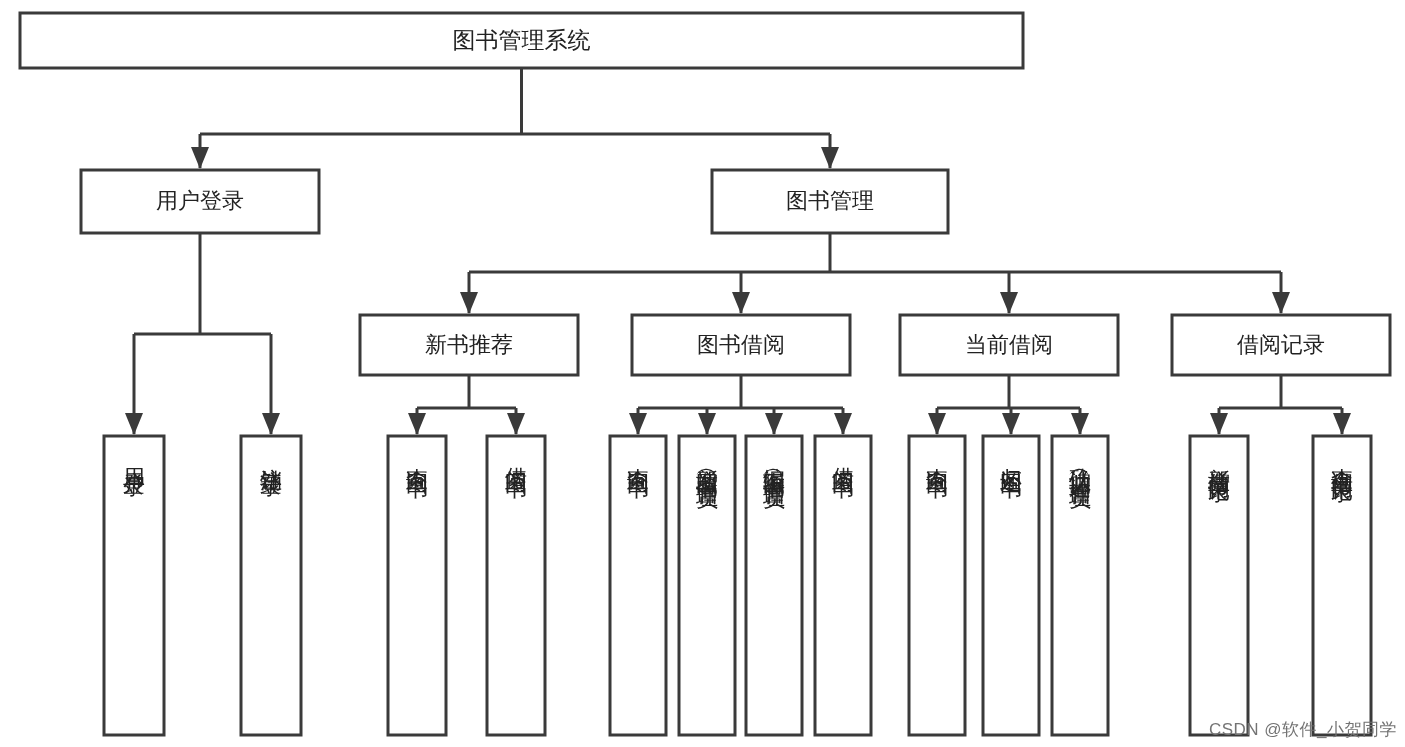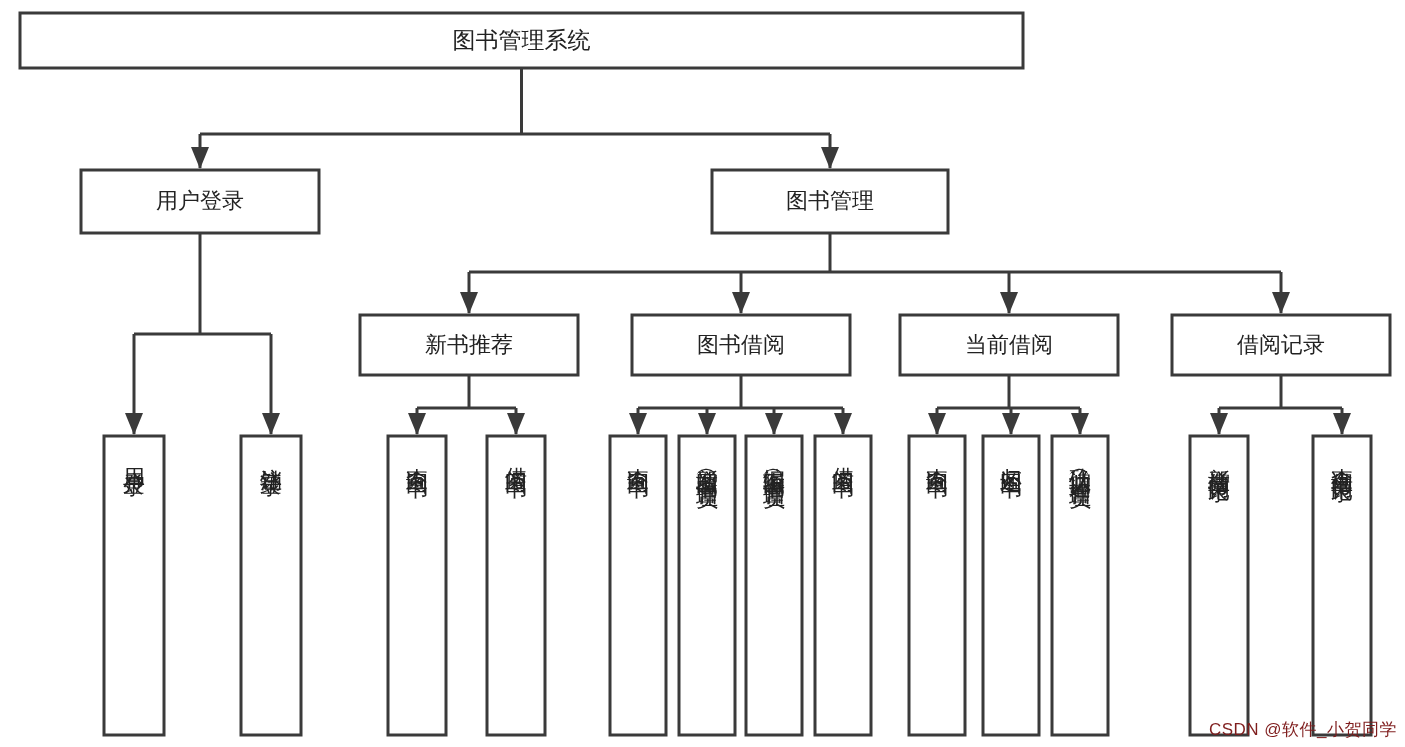--- a/index.html
+++ b/index.html
@@ -64,21 +64,21 @@
     color: #222222;
     letter-spacing: 3px;
     white-space: nowrap;
   }
   .watermark {
     position: absolute;
     right: 8px;
     bottom: 6px;
     font-family: "Liberation Sans", "DejaVu Sans", sans-serif;
     font-size: 17px;
-    color: #7f1d1d;
+    color: #737373;
     letter-spacing: 0.5px;
     user-select: none;
   }
 </style>
 </head>
 <body>
 
 <div id="diagram-root">
   <svg class="diagram-canvas" viewBox="0 0 1405 747">
     <g id="connectors-layer">

